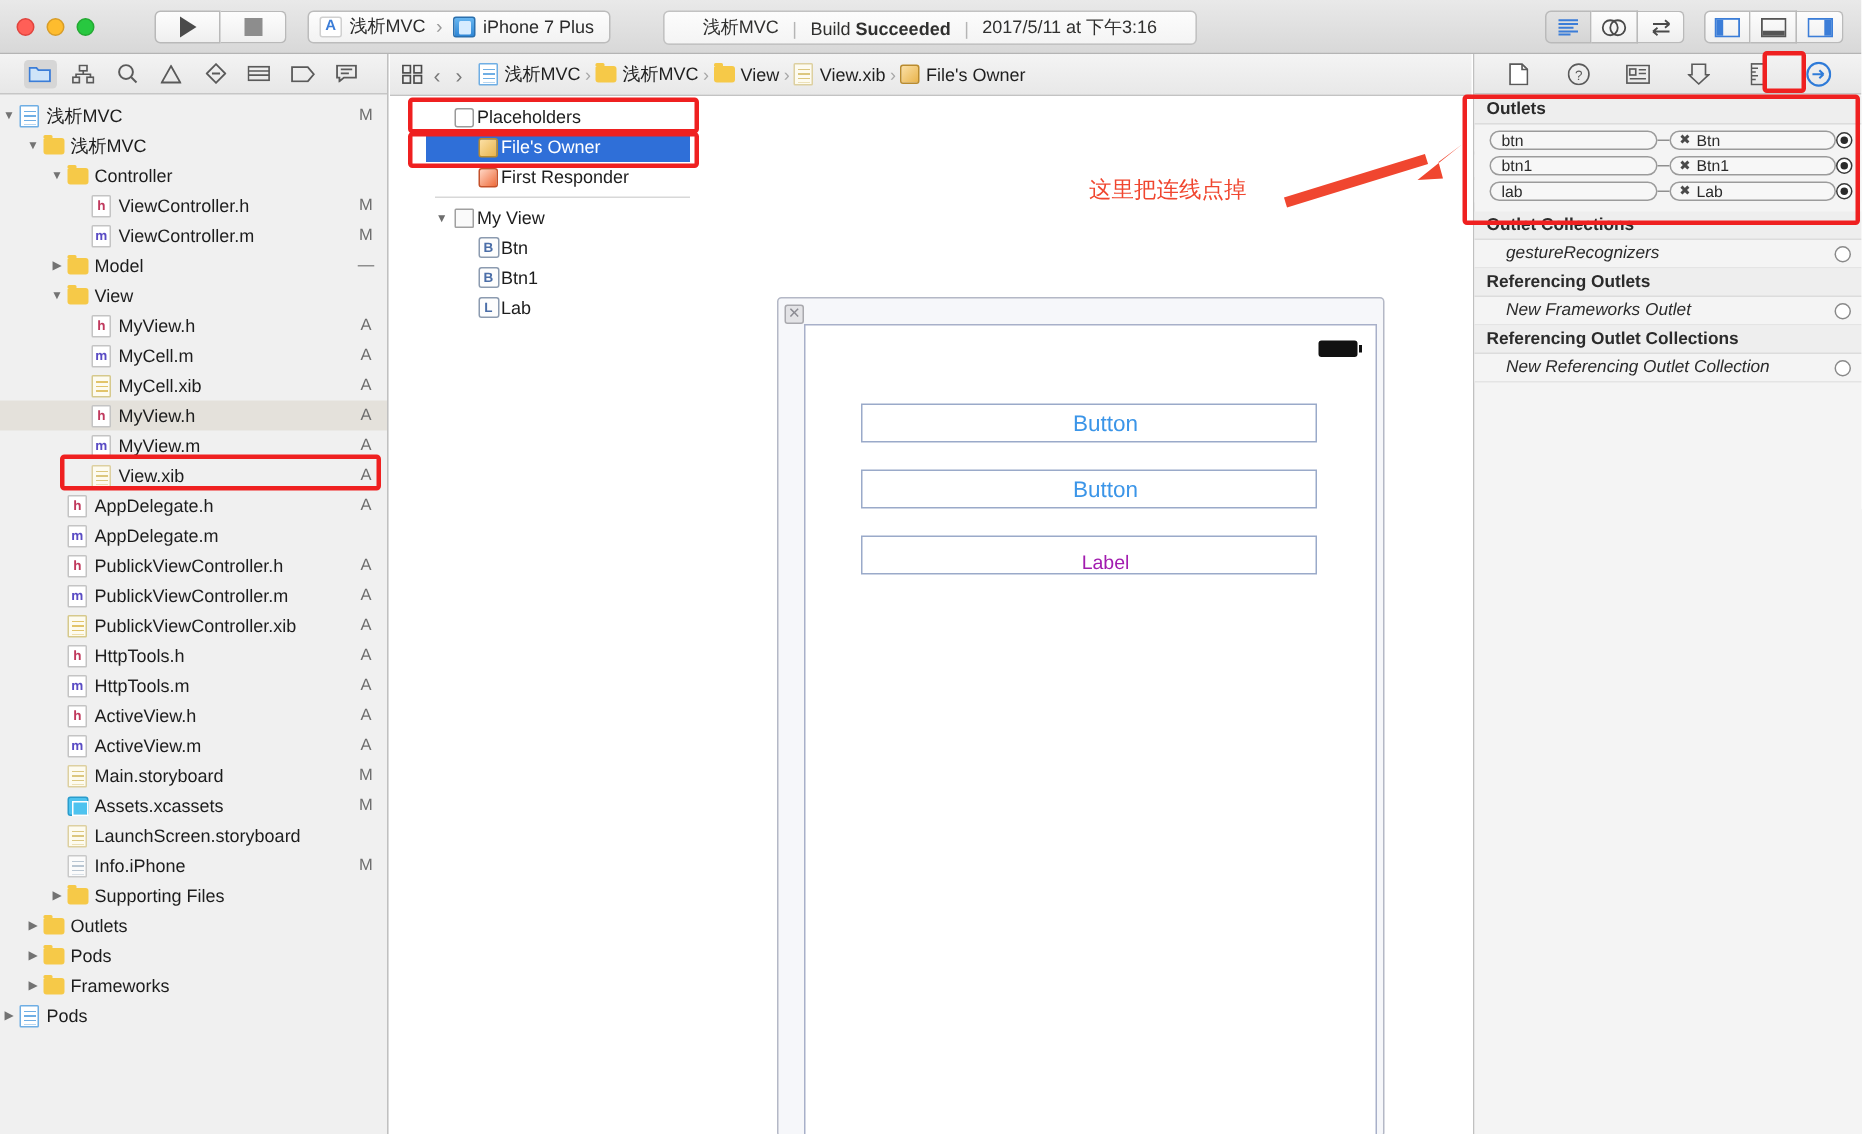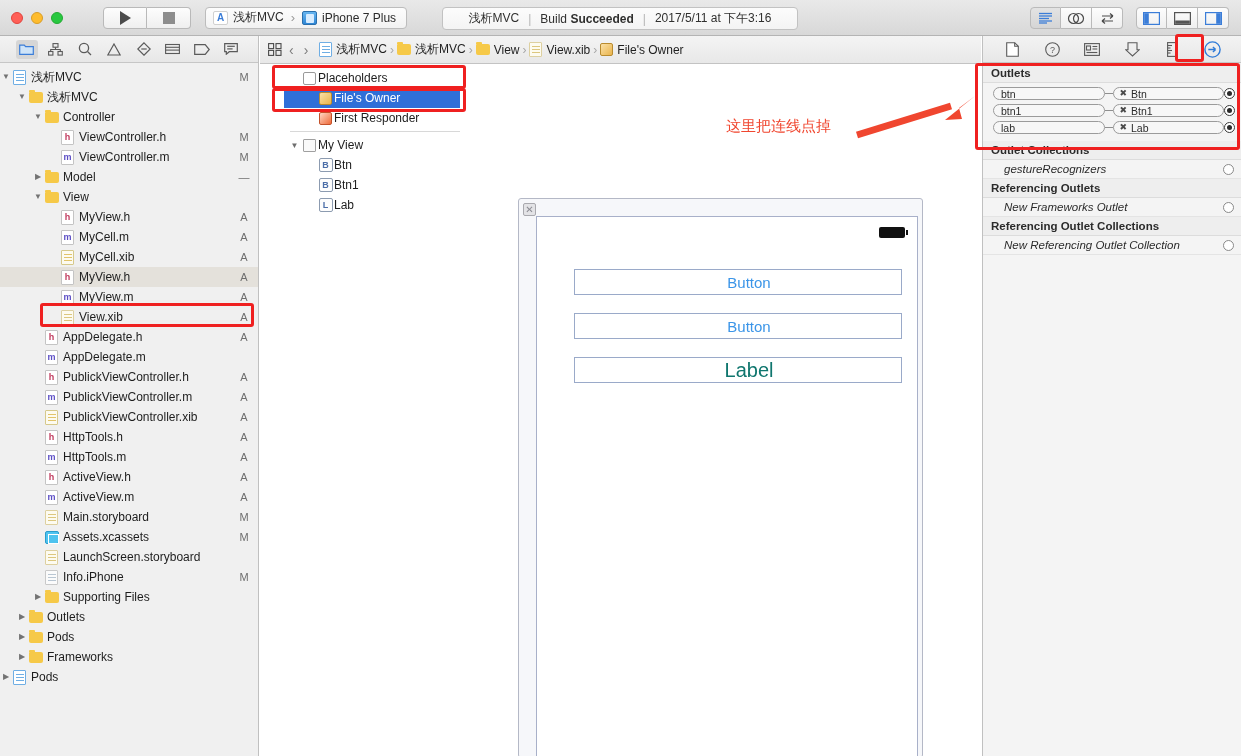--- a/index.html
+++ b/index.html
@@ -263,28 +263,28 @@
   }
   .battery {
     position: absolute; right: 12px; top: 10px;
     width: 26px; height: 11px; background: #111111; border-radius: 2px;
   }
   .battery::after {
     content: ''; position: absolute; right: -3px; top: 3px;
     width: 2px; height: 5px; background: #111111;
   }
   .ib-ctl {
-    position: absolute; left: 37px; width: 328px; height: 26px;
+    position: absolute; left: 37px; width: 304px; height: 26px;
     border: 1px solid #9aaac9; background: #ffffff;
     display: flex; align-items: center; justify-content: center;
     font-size: 15px;
     padding-left: 22px;
   }
   .ib-ctl.btn { color: #3b95e8; }
-  .ib-ctl.lab { color: #0f766e; font-size: 20px; }
+  .ib-ctl.lab { color: #a21caf; font-size: 13px; align-items: flex-end; }
 
   
   .inspector {
     position: absolute; left: 982px; top: 36px; width: 259px; height: 720px;
     background: #f2f2f2; border-left: 1px solid #c0c0c0;
   }
   .insp-tabs {
     height: 27px; border-bottom: 1px solid #c6c6c6;
     background: linear-gradient(#f3f3f3, #e7e7e7);
     display: flex; align-items: center; justify-content: center; gap: 18px;

